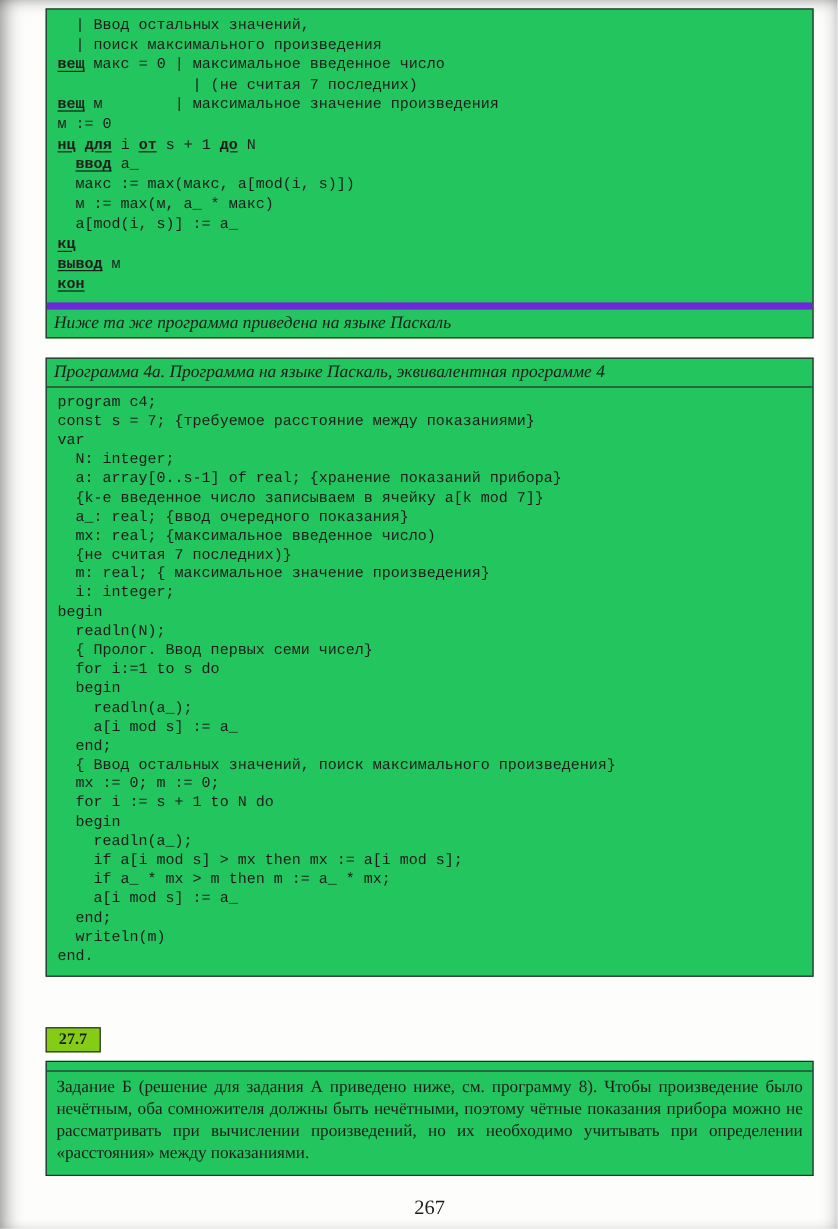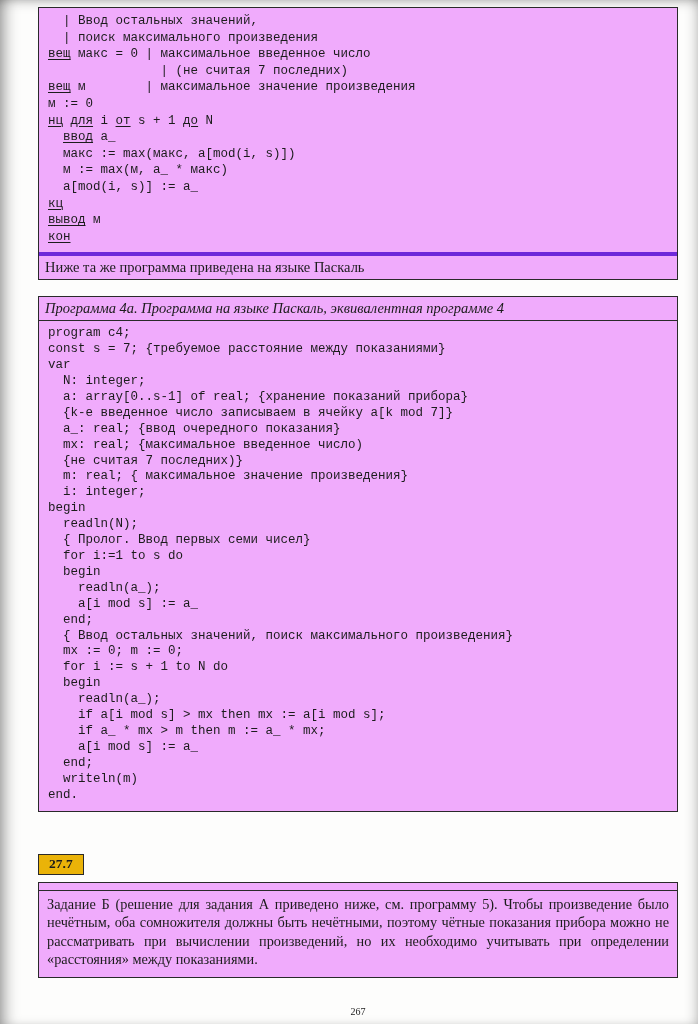--- a/index.html
+++ b/index.html
@@ -13,68 +13,68 @@
   .page {
     position: relative;
     width: 698px; height: 1024px;
     padding: 7px 20px 0 38px;
     background: #fdfdfc;
     box-shadow: inset 12px 0 16px -9px rgba(0,0,0,0.45),
                 inset -9px 0 14px -9px rgba(0,0,0,0.30),
                 inset 0 10px 14px -10px rgba(0,0,0,0.25);
     overflow: hidden;
   }
-  .box { border: 1px solid #2a2a2a; background: #f0abfc; }
+  .box { border: 1px solid #2a2a2a; background: #22c55e; }
   .code {
     font-family: "Liberation Mono", "DejaVu Sans Mono", monospace;
     font-size: 12.5px;
     white-space: pre;
     padding: 5px 6px 7px 9px;
   }
   .algo-code .code-line { line-height: 16.6px; }
   .pascal-code .code-line { line-height: 15.9px; }
-  .kw { text-decoration: underline; text-underline-offset: 2px; }
+  .kw { text-decoration: underline; text-underline-offset: 2px; font-weight: bold; }
   .box-row {
     font-size: 14.5px;
     padding: 2px 6px 3px 6px;
     line-height: 18px;
   }
-  .box-row.footer { border-top: 4px solid #6d28d9; }
+  .box-row.footer { border-top: 6px solid #6d28d9; font-style: italic; }
   .box-row.header { border-bottom: 1px solid #2a2a2a; font-style: italic; }
   .algorithm-box { margin-bottom: 16px; }
   .pascal-box { margin-bottom: 42px; }
   .section-num {
     display: inline-block;
     border: 1px solid #2a2a2a;
     font-weight: bold;
     font-size: 13.5px;
     padding: 1px 10px 2px 10px;
     margin-bottom: 7px;
-    background: #eab308;
+    background: #84cc16;
   }
   .answer-box { }
   .answer-head {
     border-bottom: 1px solid #2a2a2a;
     padding: 3px 6px 4px 6px;
     text-align: center;
   }
   .answer-title { font-weight: bold; font-size: 14.5px; line-height: 18px; }
   .answer-subtitle { font-weight: bold; font-size: 13.8px; line-height: 17px; }
   .answer-body {
     padding: 4px 8px 8px 8px;
     font-size: 14.3px;
     line-height: 18.6px;
     text-align: justify;
   }
   .page-number {
     position: absolute;
     left: 38px; right: 20px;
     bottom: 7px;
     text-align: center;
-    font-size: 10px;
+    font-size: 17px;
   }
 </style>
 </head>
 <body>
 
 <div class="page">
 
   <div class="box algorithm-box">
     <div class="code algo-code"><div class="code-line"><span>  | Ввод остальных значений,</span></div><div class="code-line"><span>  | поиск максимального произведения</span></div><div class="code-line"><span class="kw">вещ</span><span> макс = 0 | максимальное введенное число</span></div><div class="code-line"><span>               | (не считая 7 последних)</span></div><div class="code-line"><span class="kw">вещ</span><span> м        | максимальное значение произведения</span></div><div class="code-line"><span>м := 0</span></div><div class="code-line"><span class="kw">нц</span><span> </span><span class="kw">для</span><span> i </span><span class="kw">от</span><span> s + 1 </span><span class="kw">до</span><span> N</span></div><div class="code-line"><span>  </span><span class="kw">ввод</span><span> а_</span></div><div class="code-line"><span>  макс := max(макс, a[mod(i, s)])</span></div><div class="code-line"><span>  м := max(м, а_ * макс)</span></div><div class="code-line"><span>  a[mod(i, s)] := а_</span></div><div class="code-line"><span class="kw">кц</span></div><div class="code-line"><span class="kw">вывод</span><span> м</span></div><div class="code-line"><span class="kw">кон</span></div></div>
     <div class="box-row footer">Ниже та же программа приведена на языке Паскаль</div>
@@ -83,18 +83,18 @@
   <div class="box pascal-box">
     <div class="box-row header">Программа 4а. Программа на языке Паскаль, эквивалентная программе 4</div>
     <div class="code pascal-code"><div class="code-line"><span>program c4;</span></div><div class="code-line"><span>const s = 7; {требуемое расстояние между показаниями}</span></div><div class="code-line"><span>var</span></div><div class="code-line"><span>  N: integer;</span></div><div class="code-line"><span>  a: array[0..s-1] of real; {хранение показаний прибора}</span></div><div class="code-line"><span>  {k-е введенное число записываем в ячейку a[k mod 7]}</span></div><div class="code-line"><span>  a_: real; {ввод очередного показания}</span></div><div class="code-line"><span>  mx: real; {максимальное введенное число)</span></div><div class="code-line"><span>  {не считая 7 последних)}</span></div><div class="code-line"><span>  m: real; { максимальное значение произведения}</span></div><div class="code-line"><span>  i: integer;</span></div><div class="code-line"><span>begin</span></div><div class="code-line"><span>  readln(N);</span></div><div class="code-line"><span>  { Пролог. Ввод первых семи чисел}</span></div><div class="code-line"><span>  for i:=1 to s do</span></div><div class="code-line"><span>  begin</span></div><div class="code-line"><span>    readln(a_);</span></div><div class="code-line"><span>    a[i mod s] := a_</span></div><div class="code-line"><span>  end;</span></div><div class="code-line"><span>  { Ввод остальных значений, поиск максимального произведения}</span></div><div class="code-line"><span>  mx := 0; m := 0;</span></div><div class="code-line"><span>  for i := s + 1 to N do</span></div><div class="code-line"><span>  begin</span></div><div class="code-line"><span>    readln(a_);</span></div><div class="code-line"><span>    if a[i mod s] &gt; mx then mx := a[i mod s];</span></div><div class="code-line"><span>    if a_ * mx &gt; m then m := a_ * mx;</span></div><div class="code-line"><span>    a[i mod s] := a_</span></div><div class="code-line"><span>  end;</span></div><div class="code-line"><span>  writeln(m)</span></div><div class="code-line"><span>end.</span></div></div>
   </div>
 
   <div class="section-num">27.7</div>
 
   <div class="box answer-box">
     <div class="answer-head">
     </div>
-    <div class="answer-body">Задание Б (решение для задания А приведено ниже, см. программу 5). Чтобы произведение было нечётным, оба сомножителя должны быть нечётными, поэтому чётные показания прибора можно не рассматривать при вычислении произведений, но их необходимо учитывать при определении «расстояния» между показаниями.</div>
+    <div class="answer-body">Задание Б (решение для задания А приведено ниже, см. программу 8). Чтобы произведение было нечётным, оба сомножителя должны быть нечётными, поэтому чётные показания прибора можно не рассматривать при вычислении произведений, но их необходимо учитывать при определении «расстояния» между показаниями.</div>
   </div>
 
   <div class="page-number">267</div>
 
 </div>
 
 </body></html>

